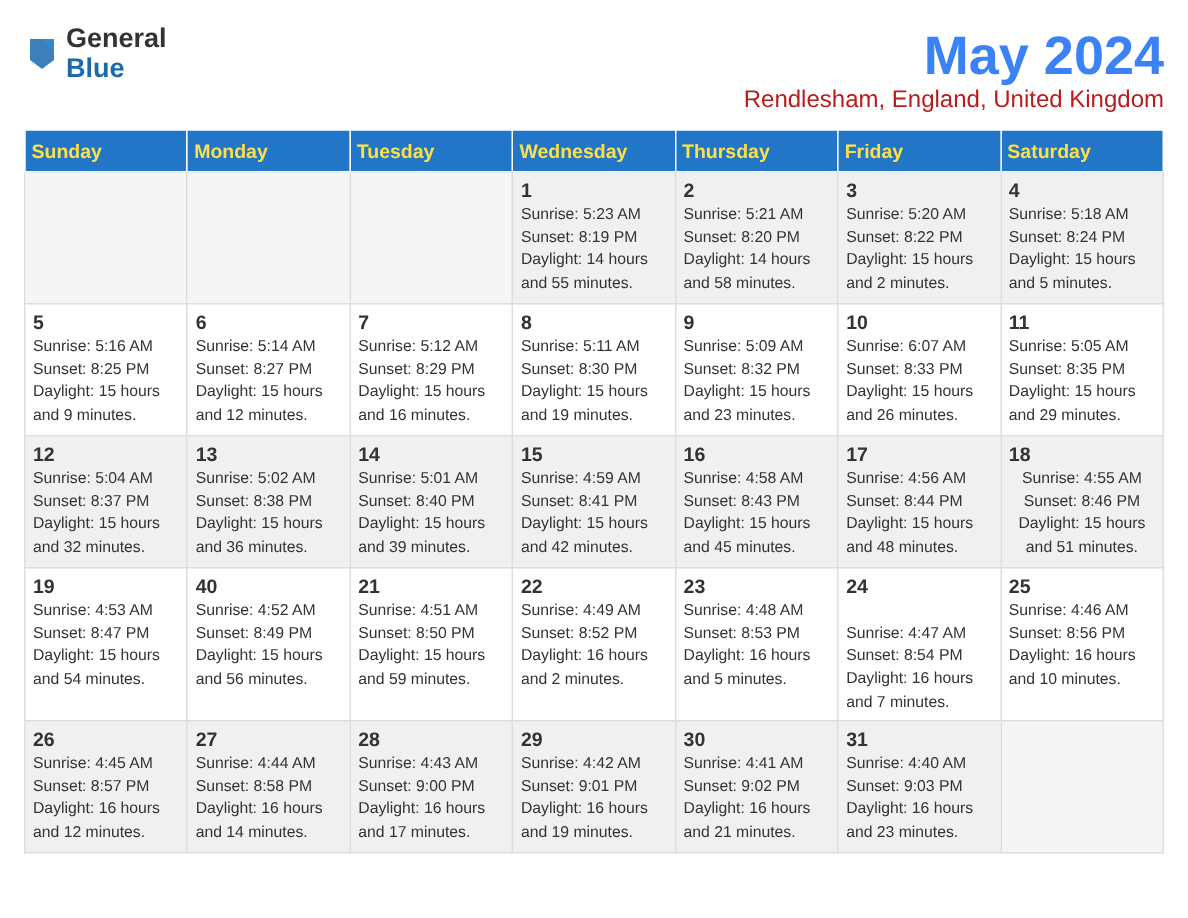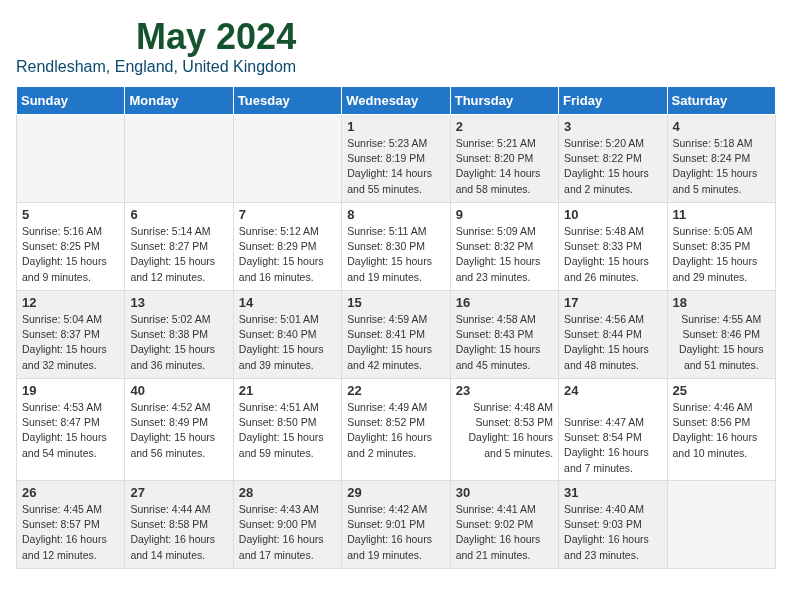--- a/index.html
+++ b/index.html
@@ -39,34 +39,34 @@
     .logo-icon {
       width: 24px;
       height: 28px;
     }
     .title-section {
       text-align: right;
     }
     .month-title {
       font-size: 36px;
       font-weight: bold;
-      color: #14532d;
+      color: #3b82f6;
     }
     .location {
       font-size: 16px;
-      color: #0c4a6e;
+      color: #b91c1c;
     }
     table {
       width: 100%;
       border-collapse: collapse;
       table-layout: fixed;
     }
     th {
       background-color: #2176c8;
-      color: #ffffff;
+      color: #fde047;
       font-size: 13px;
       font-weight: bold;
       padding: 6px 4px;
       text-align: left;
       border: 1px solid #fff;
     }
     td {
       border: 1px solid #ddd;
       vertical-align: top;
       padding: 4px 5px;
@@ -90,20 +90,30 @@
     .day-info {
       line-height: 1.45;
     }
     tr:nth-child(odd) td:not(.empty) {
     }
   </style>
 </head>
 <body>
 
 <div class="header">
+  <div class="logo">
+    <svg class="logo-icon" viewBox="0 0 24 28" xmlns="http://www.w3.org/2000/svg">
+      <polygon points="4,4 20,4 20,18 12,24 4,18" fill="#1a6aad" opacity="0.85"></polygon>
+      <polygon points="12,4 20,4 20,12" fill="#2e90d8" opacity="0.6"></polygon>
+    </svg>
+    <div class="logo-text">
+      <span class="logo-general">General</span>
+      <span class="logo-blue">Blue</span>
+    </div>
+  </div>
   <div class="title-section">
     <div class="month-title">May 2024</div>
     <div class="location">Rendlesham, England, United Kingdom</div>
   </div>
 </div>
 
 <table>
   <thead>
     <tr>
     <th>Sunday</th>
@@ -180,21 +190,21 @@
         </td>
         <td>
           <span class="day-num">9</span>
           <div class="day-info" style="white-space: pre-line;">Sunrise: 5:09 AM
 Sunset: 8:32 PM
 Daylight: 15 hours
 and 23 minutes.</div>
         </td>
         <td>
           <span class="day-num">10</span>
-          <div class="day-info" style="white-space: pre-line;">Sunrise: 5:48 AM
+          <div class="day-info" style="white-space: pre-line;">Sunrise: 6:07 AM
 Sunset: 8:33 PM
 Daylight: 15 hours
 and 26 minutes.</div>
         </td>
         <td>
           <span class="day-num">11</span>
           <div class="day-info" style="white-space: pre-line;">Sunrise: 5:05 AM
 Sunset: 8:35 PM
 Daylight: 15 hours
 and 29 minutes.</div>
@@ -275,21 +285,21 @@
         </td>
         <td>
           <span class="day-num">22</span>
           <div class="day-info" style="white-space: pre-line;">Sunrise: 4:49 AM
 Sunset: 8:52 PM
 Daylight: 16 hours
 and 2 minutes.</div>
         </td>
         <td>
           <span class="day-num">23</span>
-          <div class="day-info" style="white-space: pre-line; text-align: right;">Sunrise: 4:48 AM
+          <div class="day-info" style="white-space: pre-line;">Sunrise: 4:48 AM
 Sunset: 8:53 PM
 Daylight: 16 hours
 and 5 minutes.</div>
         </td>
         <td>
           <span class="day-num">24</span>
           <div class="day-info" style="white-space: pre-line; margin-top: 17px;">Sunrise: 4:47 AM
 Sunset: 8:54 PM
 Daylight: 16 hours
 and 7 minutes.</div>

